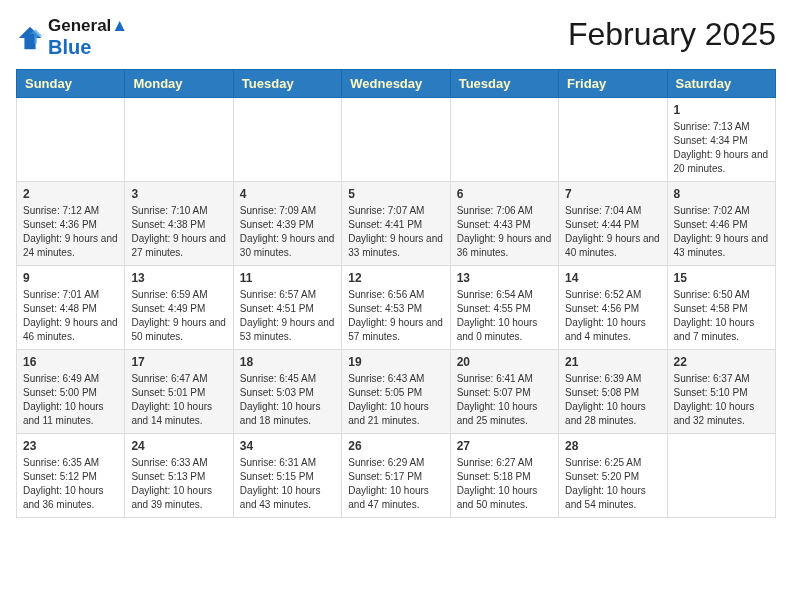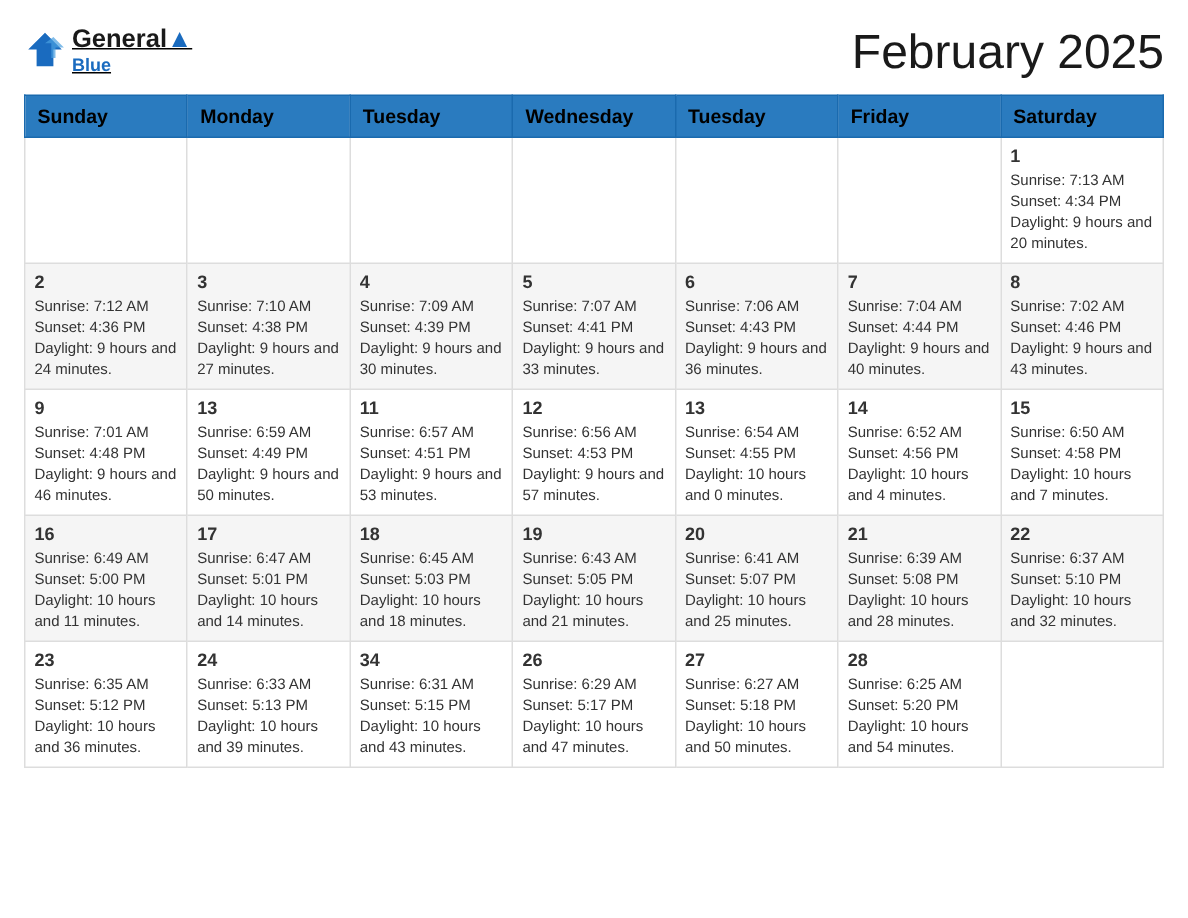--- a/index.html
+++ b/index.html
@@ -13,21 +13,20 @@
     .header {
       display: flex;
       justify-content: space-between;
       align-items: flex-start;
       margin-bottom: 10px;
     }
     .logo {
       display: flex;
       align-items: center;
       gap: 4px;
-      text-decoration: underline;
     }
     .logo-icon {
       width: 28px;
       height: 28px;
     }
     .title-block {
       text-align: right;
     }
     .month-title {
       font-size: 32px;
@@ -38,21 +37,21 @@
       font-size: 14px;
       color: #555;
     }
     .calendar {
       width: 100%;
       border-collapse: collapse;
       border: 1px solid #ccc;
     }
     .calendar th {
       background: #2a7bbf;
-      color: #000000;
+      color: #fef9c3;
       text-align: left;
       padding: 6px 8px;
       font-size: 13px;
       border: 1px solid #1a6aae;
     }
     .calendar td {
       vertical-align: top;
       border: 1px solid #ddd;
       padding: 5px 6px;
       width: calc(100% / 7);
@@ -83,21 +82,21 @@
 <body>
 
 <div class="header">
   <div class="logo">
     <svg class="logo-icon" viewBox="0 0 40 40">
       <polygon points="20,4 36,20 28,20 28,36 12,36 12,20 4,20" fill="#1a6bbf"></polygon>
       <polygon points="28,8 38,18 30,18 30,28 26,28 26,14 20,14" fill="#4a9fe0" opacity="0.7"></polygon>
     </svg>
     <div>
       <div style="font-size:17px;font-weight:bold;color:#1a1a1a;">General<span style="color:#1a6bbf;">▲</span></div>
-      <div style="font-size:12px;font-weight:bold;color:#1a6bbf;">Blue</div>
+      <div style="font-size:20px;font-weight:bold;color:#1a6bbf;">Blue</div>
     </div>
   </div>
   <div class="title-block">
     <div class="month-title">February 2025</div>
   </div>
 </div>
 
 <table class="calendar">
   <thead>
     <tr>

